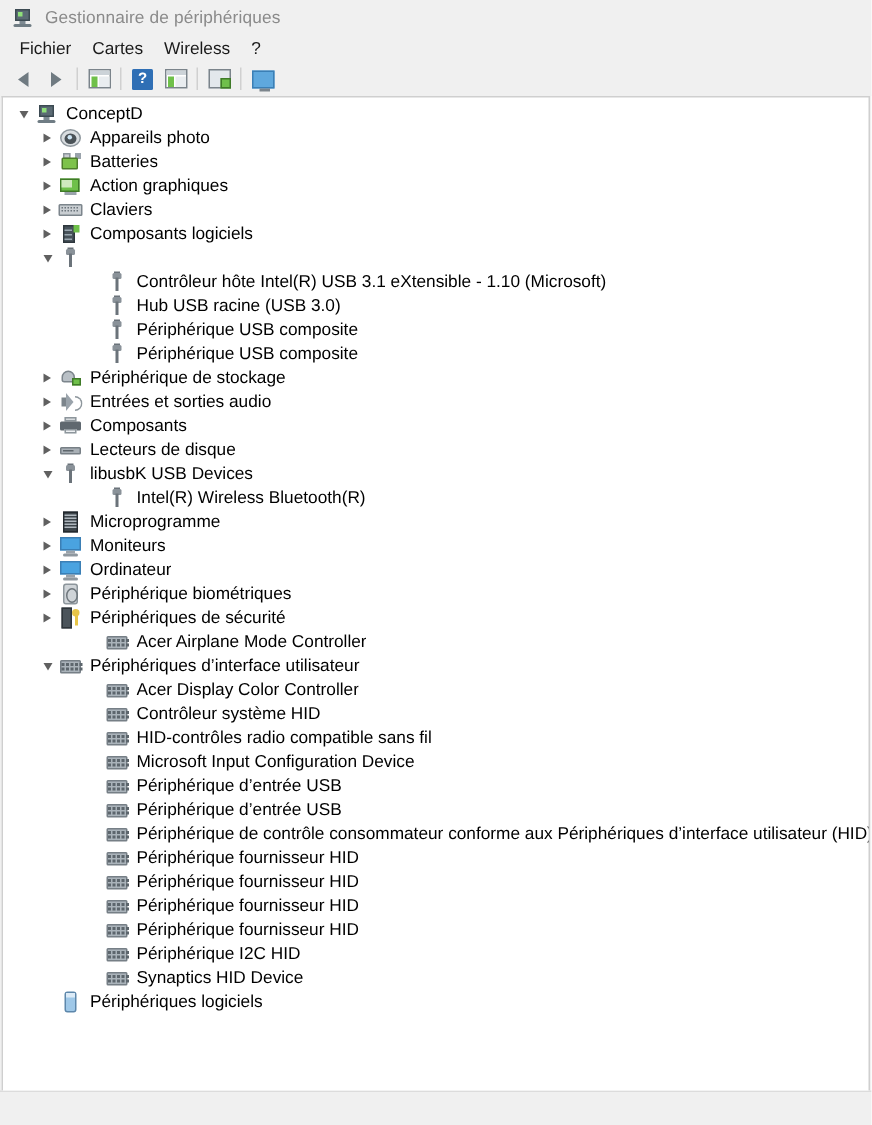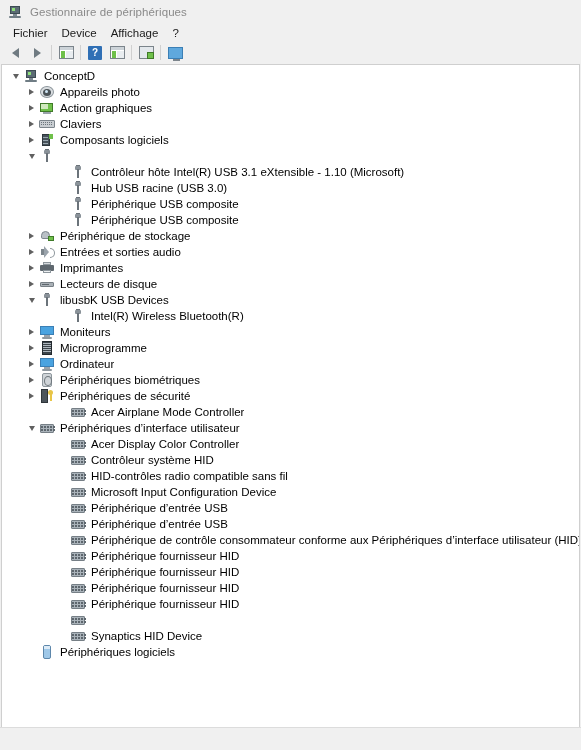--- a/index.html
+++ b/index.html
@@ -249,22 +249,22 @@
       <div class="i root-box"></div>
       <div class="i root-dot"></div>
       <div class="i root-stand"></div>
       <div class="i root-base"></div>
     </div>
     <div class="title-text">Gestionnaire de périphériques</div>
   </div>
 
   <div class="menubar">
     <div class="menu-item">Fichier</div>
-    <div class="menu-item">Device</div>
-    <div class="menu-item">Affichage</div>
+    <div class="menu-item">Cartes</div>
+    <div class="menu-item">Wireless</div>
     <div class="menu-item">?</div>
   </div>
 
   <div class="toolbar">
     <div class="tb-btn">
       <div class="tb-arrow tb-back"></div>
     </div>
     <div class="tb-btn">
       <div class="tb-arrow tb-fwd"></div>
     </div>
@@ -322,20 +322,31 @@
             <div class="i cam-lens"></div>
             <div class="i cam-glint"></div>
           </div>
           <div class="label">Appareils photo</div>
         </div>
         <div class="row lvl1">
           <div class="twisty">
             <div class="chev chev-right"></div>
           </div>
           <div class="ico">
+            <div class="i bat-cap"></div>
+            <div class="i bat-tip"></div>
+            <div class="i bat-body"></div>
+          </div>
+          <div class="label">Batteries</div>
+        </div>
+        <div class="row lvl1">
+          <div class="twisty">
+            <div class="chev chev-right"></div>
+          </div>
+          <div class="ico">
             <div class="i ga-screen"></div>
             <div class="i ga-inner"></div>
             <div class="i ga-base"></div>
           </div>
           <div class="label">Action graphiques</div>
         </div>
         <div class="row lvl1">
           <div class="twisty">
             <div class="chev chev-right"></div>
           </div>
@@ -438,21 +449,21 @@
         </div>
         <div class="row lvl1">
           <div class="twisty">
             <div class="chev chev-right"></div>
           </div>
           <div class="ico">
             <div class="i pr-top"></div>
             <div class="i pr-body"></div>
             <div class="i pr-out"></div>
           </div>
-          <div class="label">Imprimantes</div>
+          <div class="label">Composants</div>
         </div>
         <div class="row lvl1">
           <div class="twisty">
             <div class="chev chev-right"></div>
           </div>
           <div class="ico">
             <div class="i dd-body"></div>
             <div class="i dd-slot"></div>
           </div>
           <div class="label">Lecteurs de disque</div>
@@ -469,31 +480,20 @@
           <div class="label">libusbK USB Devices</div>
         </div>
         <div class="row lvl2">
           <div class="twisty none"></div>
           <div class="ico">
             <div class="i usb-tip"></div>
             <div class="i usb-head"></div>
             <div class="i usb-stem"></div>
           </div>
           <div class="label">Intel(R) Wireless Bluetooth(R)</div>
-        </div>
-        <div class="row lvl1">
-          <div class="twisty">
-            <div class="chev chev-right"></div>
-          </div>
-          <div class="ico">
-            <div class="i mon-screen"></div>
-            <div class="i mon-base"></div>
-            <div class="i mon-foot"></div>
-          </div>
-          <div class="label">Moniteurs</div>
         </div>
         <div class="row lvl1">
           <div class="twisty">
             <div class="chev chev-right"></div>
           </div>
           <div class="ico">
             <div class="i fw-body"></div>
             <div class="i fw-l" style="top:3px;"></div>
             <div class="i fw-l" style="top:5px;"></div>
             <div class="i fw-l" style="top:7px;"></div>
@@ -504,31 +504,42 @@
         </div>
         <div class="row lvl1">
           <div class="twisty">
             <div class="chev chev-right"></div>
           </div>
           <div class="ico">
             <div class="i mon-screen"></div>
             <div class="i mon-base"></div>
             <div class="i mon-foot"></div>
           </div>
+          <div class="label">Moniteurs</div>
+        </div>
+        <div class="row lvl1">
+          <div class="twisty">
+            <div class="chev chev-right"></div>
+          </div>
+          <div class="ico">
+            <div class="i mon-screen"></div>
+            <div class="i mon-base"></div>
+            <div class="i mon-foot"></div>
+          </div>
           <div class="label">Ordinateur</div>
         </div>
         <div class="row lvl1">
           <div class="twisty">
             <div class="chev chev-right"></div>
           </div>
           <div class="ico">
             <div class="i bio-body"></div>
             <div class="i bio-fp"></div>
           </div>
-          <div class="label">Périphériques biométriques</div>
+          <div class="label">Périphérique biométriques</div>
         </div>
         <div class="row lvl1">
           <div class="twisty">
             <div class="chev chev-right"></div>
           </div>
           <div class="ico">
             <div class="i sec-body"></div>
             <div class="i sec-key"></div>
             <div class="i sec-stem"></div>
           </div>
@@ -765,20 +776,21 @@
             <div class="i hid-d" style="left:5px;top:6px;"></div>
             <div class="i hid-d" style="left:8px;top:6px;"></div>
             <div class="i hid-d" style="left:11px;top:6px;"></div>
             <div class="i hid-d" style="left:14px;top:6px;"></div>
             <div class="i hid-d" style="left:2px;top:9px;"></div>
             <div class="i hid-d" style="left:5px;top:9px;"></div>
             <div class="i hid-d" style="left:8px;top:9px;"></div>
             <div class="i hid-d" style="left:11px;top:9px;"></div>
             <div class="i hid-d" style="left:14px;top:9px;"></div>
           </div>
+          <div class="label">Périphérique I2C HID</div>
         </div>
         <div class="row lvl2">
           <div class="twisty none"></div>
           <div class="ico">
             <div class="i hid-body"></div>
             <div class="i hid-d" style="left:2px;top:6px;"></div>
             <div class="i hid-d" style="left:5px;top:6px;"></div>
             <div class="i hid-d" style="left:8px;top:6px;"></div>
             <div class="i hid-d" style="left:11px;top:6px;"></div>
             <div class="i hid-d" style="left:14px;top:6px;"></div>

